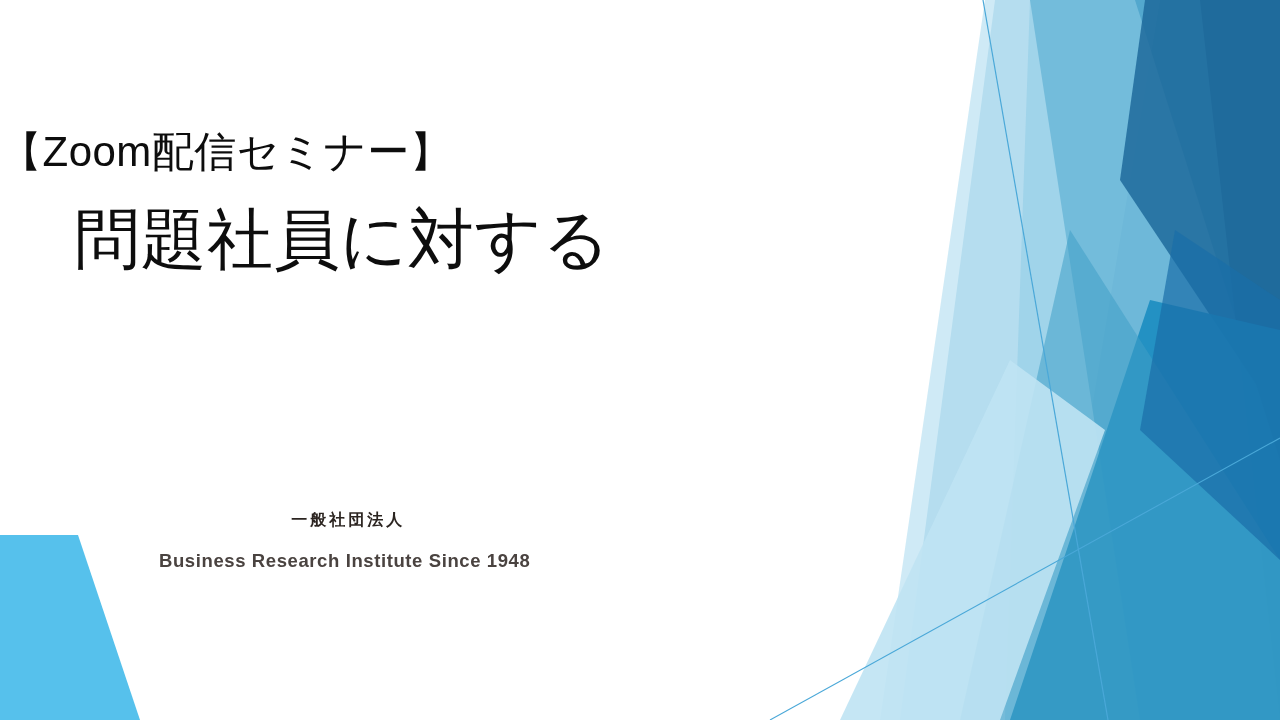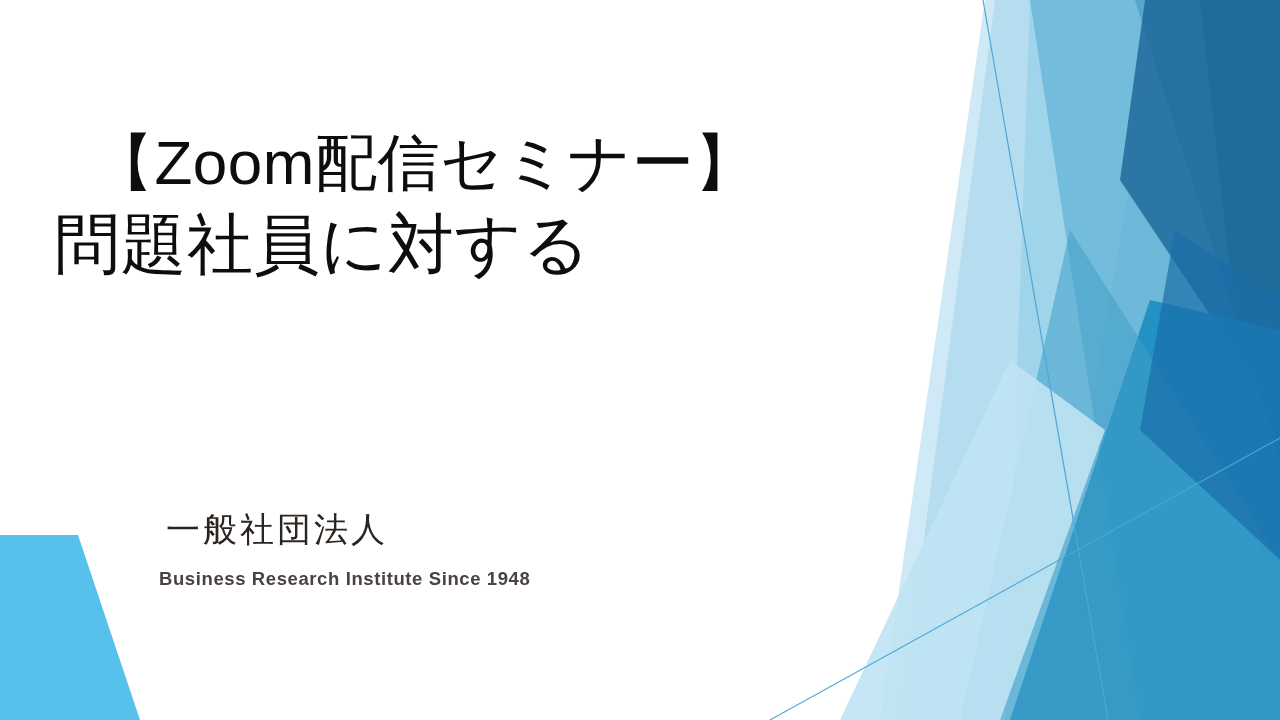--- a/index.html
+++ b/index.html
@@ -27,30 +27,30 @@
   }
 
   
   .title-block {
     position: absolute;
     left: 0;
     top: 128px;
     width: 1040px;
   }
   .title-line-main {
-    font-size: 62px;
+    font-size: 42px;
     line-height: 1.12;
     color: #0d0d0d;
     letter-spacing: 0.5px;
-    padding-left: 92px;
     font-weight: 400;
     white-space: nowrap;
   }
   .subtitle-wrap {
-    margin-top: 9px;
+    margin-top: 26px;
+    padding-left: 20px;
   }
   .subtitle-line {
     font-size: 66px;
     line-height: 1.18;
     color: #0d0d0d;
     letter-spacing: 0.5px;
     font-weight: 400;
     white-space: nowrap;
   }
   .subtitle-line-1 { padding-left: 54px; }
@@ -70,27 +70,28 @@
     height: 148px;
     flex: none;
   }
   .logo-text {
     margin-left: 4px;
     display: flex;
     flex-direction: column;
     justify-content: center;
   }
   .logo-kanji-small {
-    font-size: 34px;
+    font-size: 16px;
     color: #2b2420;
     letter-spacing: 3px;
-    font-weight: 400;
+    font-weight: 700;
     line-height: 1;
     margin-bottom: 5px;
     margin-left: 10px;
+    text-align: center;
   }
   .logo-kanji-big {
     font-size: 62px;
     color: #2b2420;
     letter-spacing: 1px;
     font-weight: 900;
     line-height: 1;
     -webkit-text-stroke: 1.6px #2b2420;
   }
   .logo-tagline {

